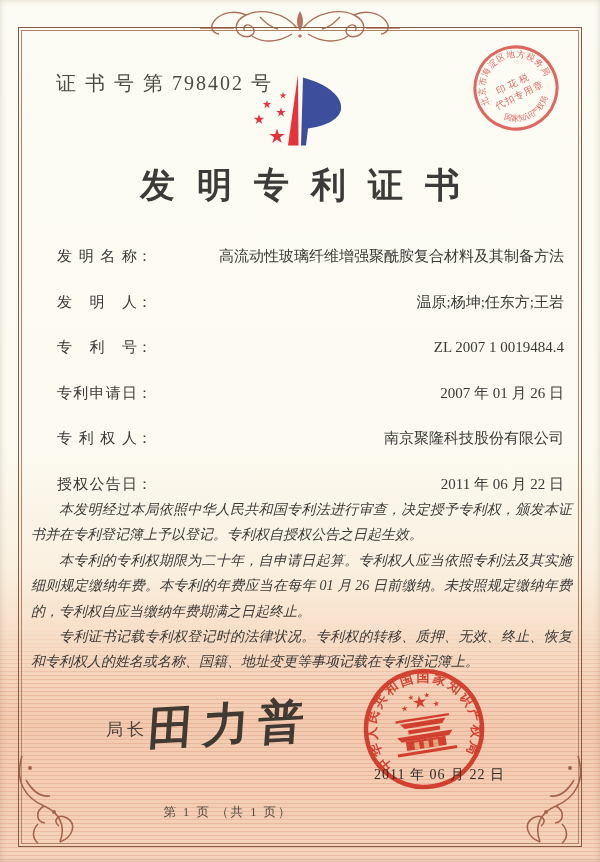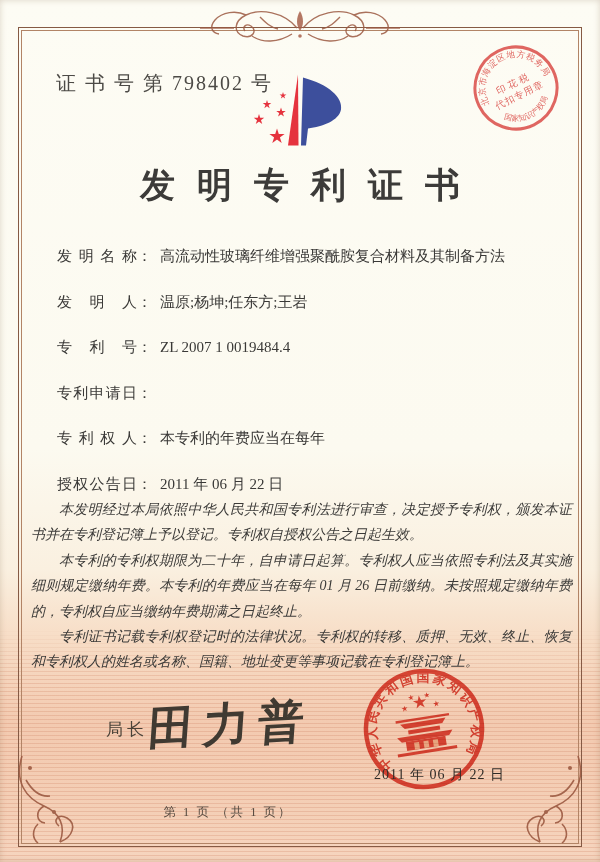--- a/index.html
+++ b/index.html
@@ -27,21 +27,21 @@
   .logo{position:absolute;left:247px;top:57px;width:100px;height:105px;z-index:4;}
   .tax-stamp{position:absolute;left:468px;top:40px;width:96px;height:96px;z-index:5;
     transform:rotate(-26deg);opacity:.92;}
   .title{position:absolute;left:0;right:0;top:162px;z-index:4;text-align:center;
     font-size:35px;font-weight:600;color:#3c3b39;letter-spacing:22px;padding-left:22px;}
   .fields{position:absolute;left:57px;top:246px;right:36px;z-index:4;
     display:flex;flex-direction:column;gap:24.5px;}
   .f-row{display:flex;font-size:15px;color:#3a3937;line-height:21px;}
   .f-label{display:inline-block;width:80px;text-align:justify;text-align-last:justify;flex:none;}
   .f-colon{flex:none;margin-right:8px;}
-  .f-value{flex:1;}
+  .f-value{flex:1;text-align:right;}
   .paras{position:absolute;left:31px;right:28px;top:497px;z-index:4;
     font-size:14px;line-height:25.4px;color:#3b3a38;text-align:justify;font-style:italic;}
   .paras p{margin:0;text-indent:2em;}
   .director{position:absolute;left:106px;top:718px;z-index:5;
     font-size:17px;letter-spacing:4px;color:#4a4238;}
   .signature{position:absolute;left:148px;top:694px;z-index:5;
     font-size:46px;font-weight:600;letter-spacing:9px;color:#403a32;
     transform:rotate(-3deg) skewX(-7deg);}
   .seal{position:absolute;left:361px;top:666px;width:126px;height:126px;z-index:4;
     transform:rotate(-9deg);opacity:.93;mix-blend-mode:multiply;}
@@ -148,25 +148,26 @@
       <span class="f-value">温原;杨坤;任东方;王岩</span>
     </div>
     <div class="f-row">
       <span class="f-label">专利号</span>
         <span class="f-colon">：</span>
       <span class="f-value">ZL 2007 1 0019484.4</span>
     </div>
     <div class="f-row">
       <span class="f-label">专利申请日</span>
         <span class="f-colon">：</span>
+      <span class="f-value">2007 年 01 月 26 日</span>
     </div>
     <div class="f-row">
       <span class="f-label">专利权人</span>
         <span class="f-colon">：</span>
-      <span class="f-value">本专利的年费应当在每年</span>
+      <span class="f-value">南京聚隆科技股份有限公司</span>
     </div>
     <div class="f-row">
       <span class="f-label">授权公告日</span>
         <span class="f-colon">：</span>
       <span class="f-value">2011 年 06 月 22 日</span>
     </div>
   </div>
 
   <div class="paras">
     <p>本发明经过本局依照中华人民共和国专利法进行审查，决定授予专利权，颁发本证书并在专利登记簿上予以登记。专利权自授权公告之日起生效。</p>

